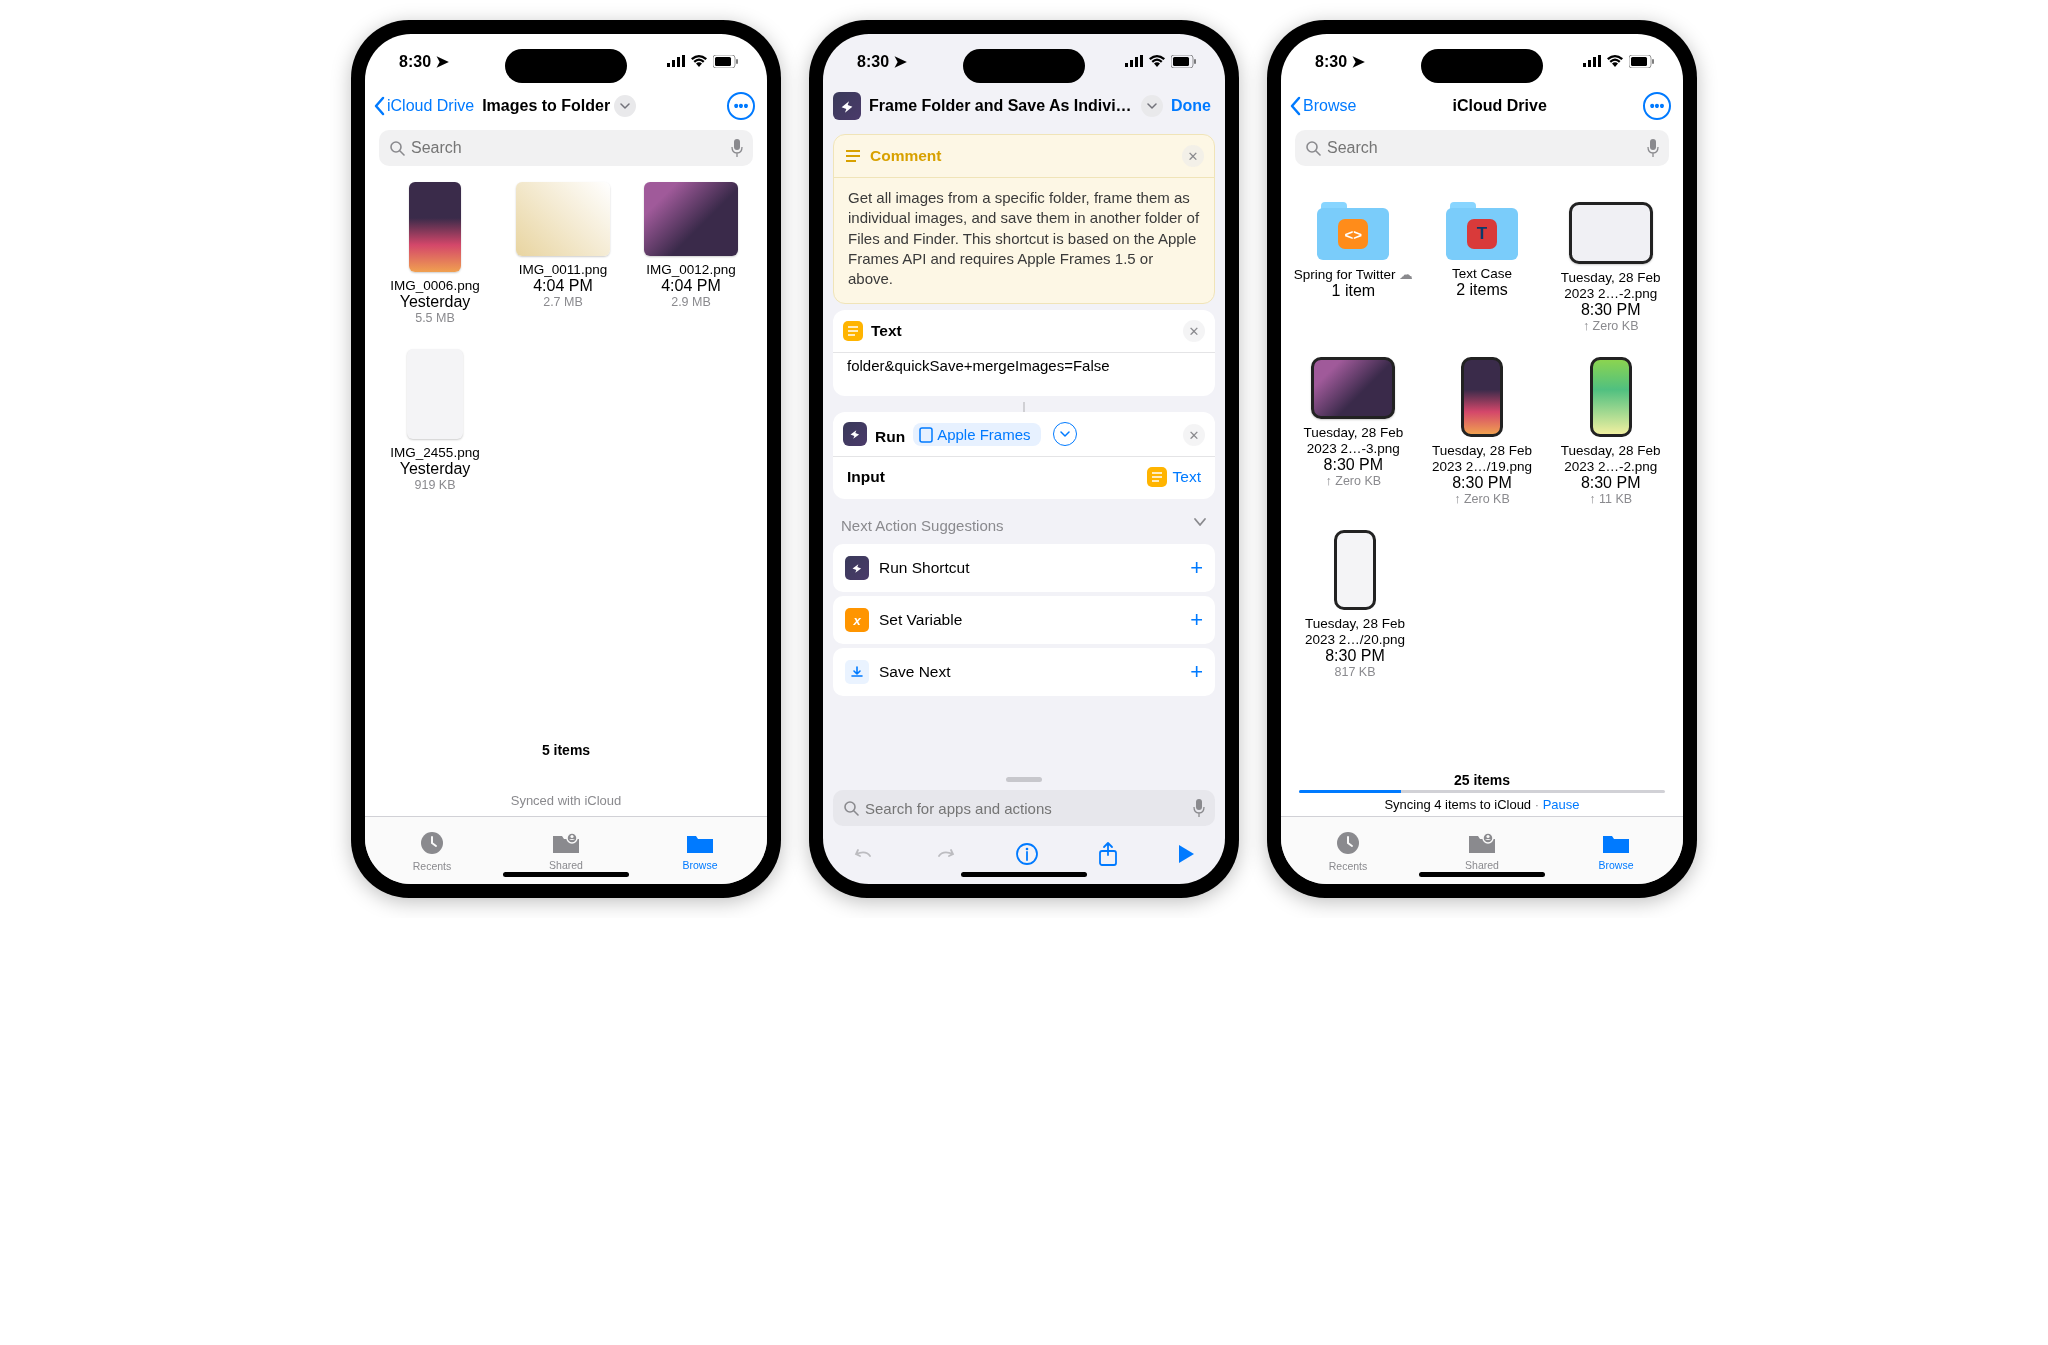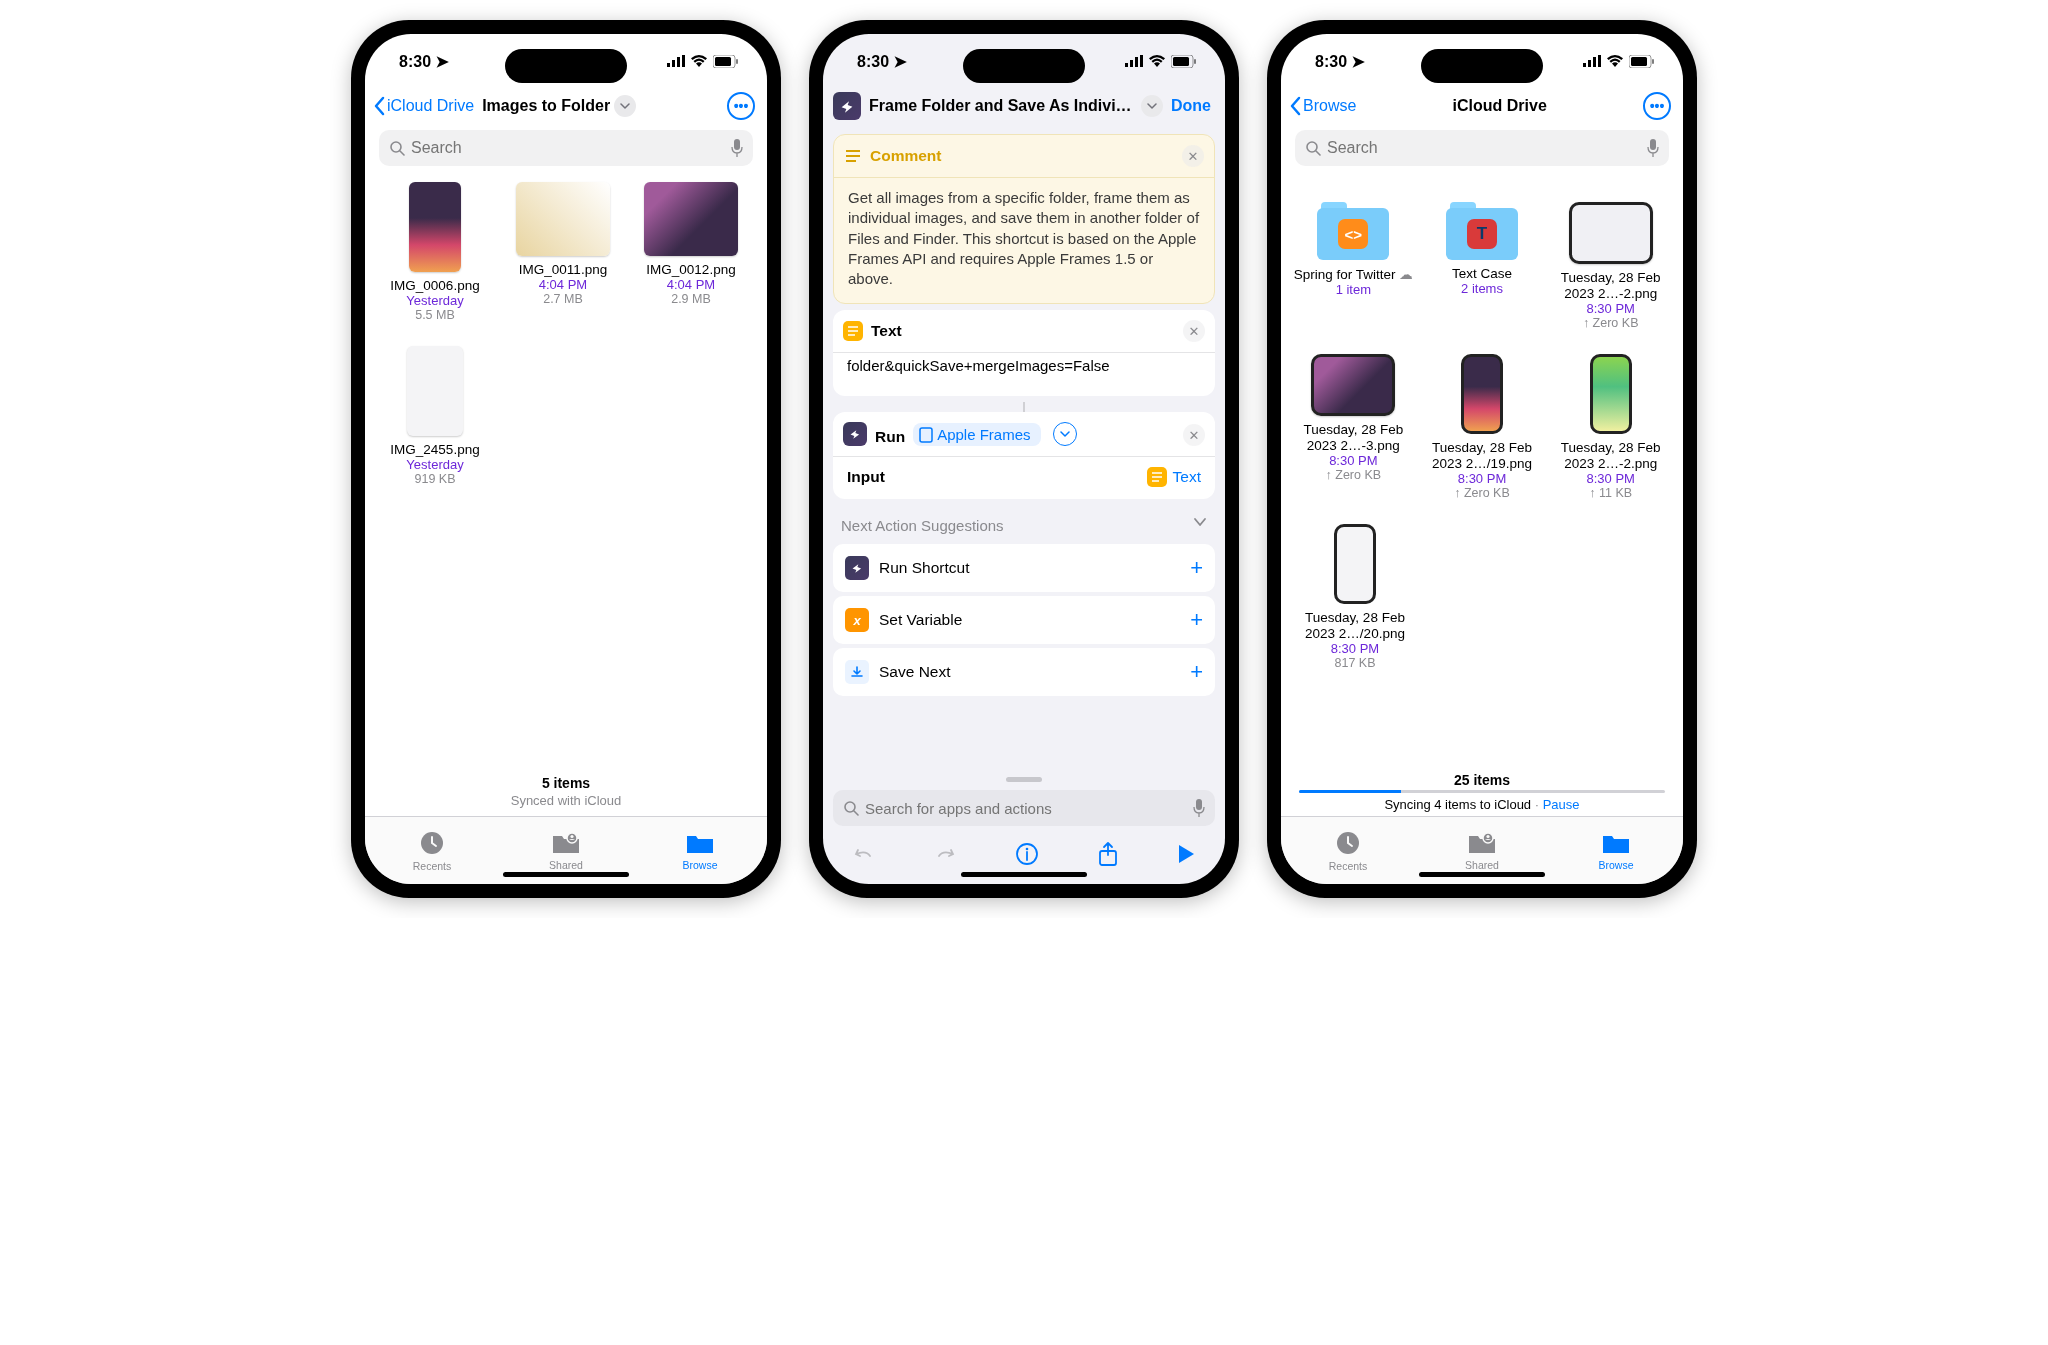--- a/index.html
+++ b/index.html
@@ -19,24 +19,24 @@
   .search { margin: 2px 14px 10px; background: #eeeeefd0; border-radius: 10px; height: 36px; display: flex; align-items: center; padding: 0 10px; gap: 6px; color: #8a8a8e; font-size: 16px; }
   .search input { background: transparent; border: none; outline: none; flex: 1; font-size: 16px; color:#000; }
   .mic { margin-left: auto; }
   .grid { flex: 1; overflow: auto; padding: 6px 10px 0; }
   .row { display: flex; gap: 8px; margin-bottom: 24px; }
   .item { width: 120px; text-align: center; }
   .thumb { width: 94px; height: 74px; margin: 0 auto 6px; border-radius: 6px; background: #ccc; box-shadow: 0 1px 2px rgba(0,0,0,.2); overflow: hidden; display:flex; align-items:center; justify-content:center;}
   .thumb-portrait { width: 52px; height: 90px; }
   .thumb-portrait2 { width: 56px; height: 90px; }
   .fname { font-size: 13.5px; color: #000; white-space: nowrap; overflow: hidden; text-overflow: ellipsis; }
-  .meta1 { font-size: 13px; color: #6d28d9; }
+  .meta1 { font-size: 16px; color: #000000; }
   .meta2 { font-size: 12.5px; color: #8a8a8e; }
   .footer-info { text-align: center; font-size: 14px; color: #000; font-weight: 600; margin-bottom: 2px; }
-  .footer-sub { text-align: center; font-size: 13px; color: #8a8a8e; margin-bottom: 8px; }
+  .footer-sub { text-align: center; font-size: 13px; color: #8a8a8e; margin-bottom: 8px; margin-top: 33px; }
   .tabbar { height: 68px; border-top: .5px solid #d1d1d6; display: flex; background: #f9f9f9cc; flex-shrink: 0; }
   .tab { flex: 1; display: flex; flex-direction: column; align-items: center; justify-content: center; gap: 4px; font-size: 10.5px; color: #8a8a8e; }
   .tab.active { color: #007aff; }
   .home-ind { position: absolute; bottom: 7px; left: 50%; transform: translateX(-50%); width: 126px; height: 5px; background: #000; border-radius: 3px; z-index: 50; }
   
   .p2 .screen { background: #f2f2f7; }
   .p2 .nav2 { display: flex; align-items: center; padding: 4px 14px 8px 10px; gap: 8px; }
   .sc-icon { width: 28px; height: 28px; border-radius: 6px; background: linear-gradient(135deg,#3a3a5a,#4a3a6a); display: flex; align-items: center; justify-content: center; flex-shrink:0;}
   .sc-title { font-weight: 600; font-size: 16px; flex: 1; overflow: hidden; white-space: nowrap; text-overflow: ellipsis; }
   .done { color: #007aff; font-weight: 600; font-size: 16px; }

